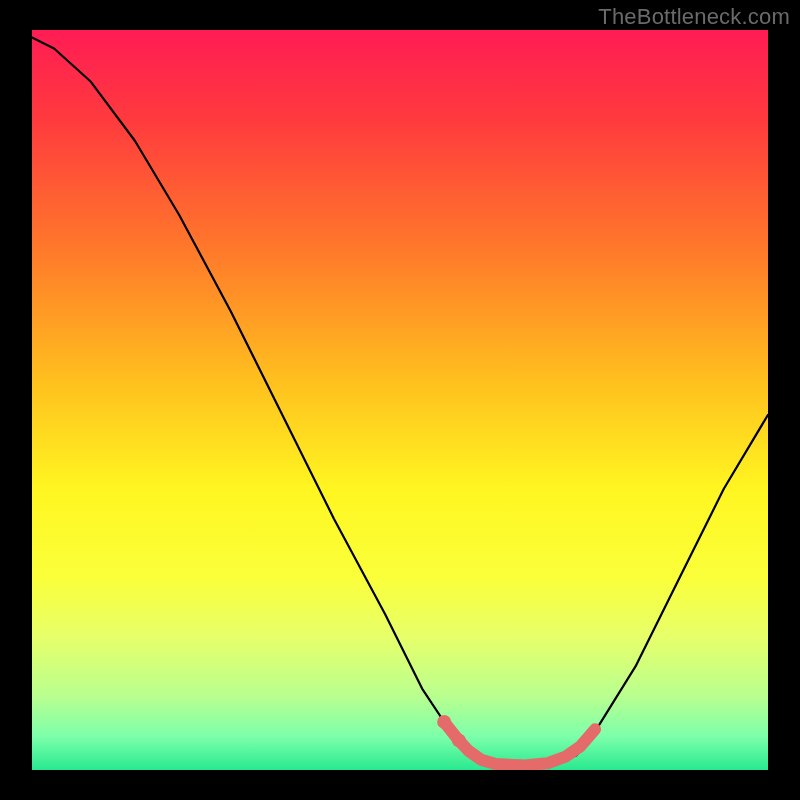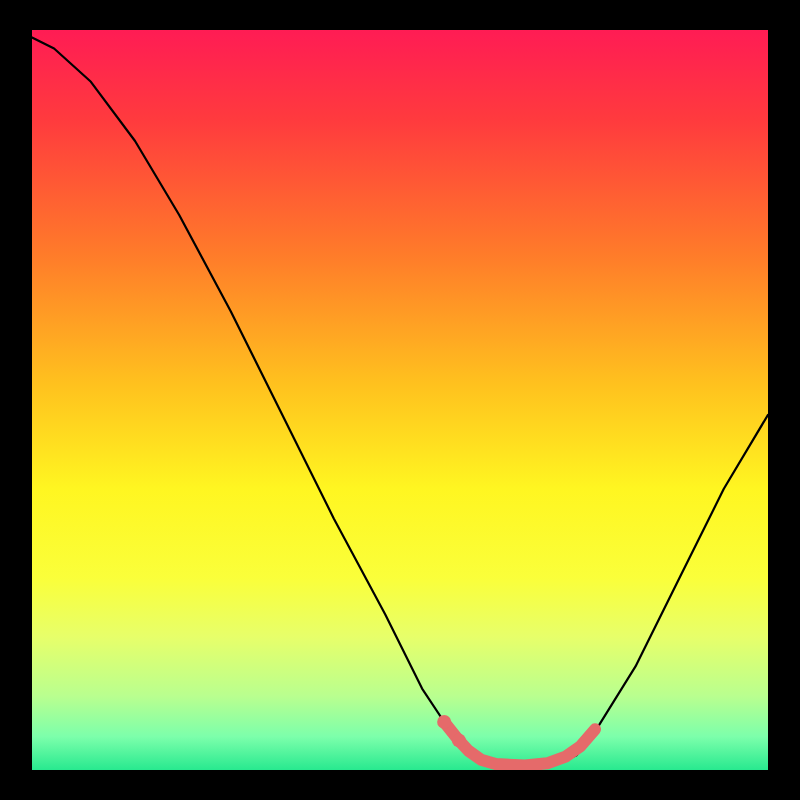--- a/index.html
+++ b/index.html
@@ -31,20 +31,21 @@
   svg {
     position: absolute;
     left: 0;
     top: 0;
   }
 </style>
 </head>
 <body>
 <div class="frame">
 
+<div class="watermark">TheBottleneck.com</div>
 
 <svg id="chart-svg" width="800" height="800" viewBox="0 0 800 800">
   <defs>
     <linearGradient id="bg-grad" x1="0" y1="0" x2="0" y2="1">
           <stop offset="0%" stop-color="#ff1c54"></stop>
           <stop offset="12%" stop-color="#ff3a3e"></stop>
           <stop offset="30%" stop-color="#ff7a2a"></stop>
           <stop offset="48%" stop-color="#ffc21e"></stop>
           <stop offset="62%" stop-color="#fff621"></stop>
           <stop offset="74%" stop-color="#faff3a"></stop>

